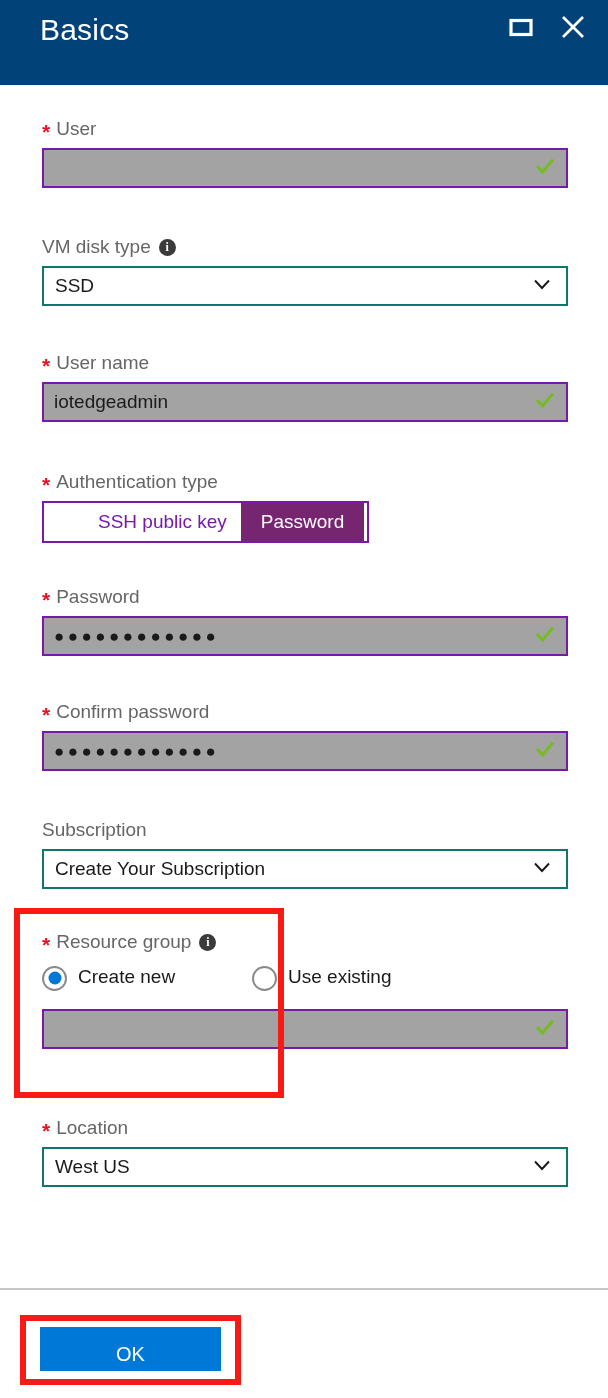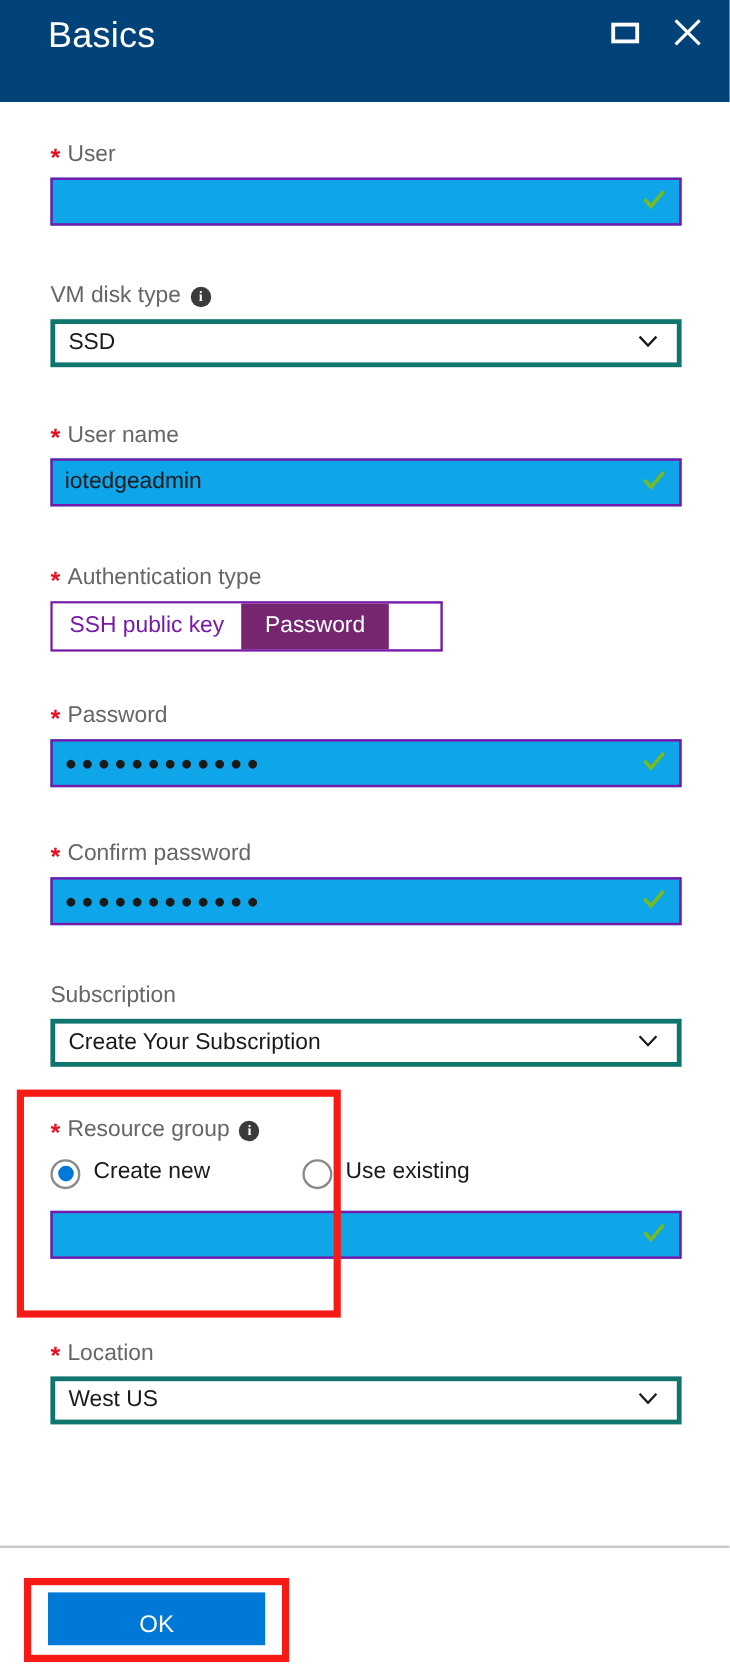--- a/index.html
+++ b/index.html
@@ -107,21 +107,21 @@
     flex: 0 0 auto;
   }
 
   
   .input-box {
     position: relative;
     box-sizing: border-box;
     width: 526px;
     height: 40px;
     border: 2px solid #7719aa;
-    background: #0ea5e9;
+    background: #a3a3a3;
     display: flex;
     align-items: center;
   }
   .input-value {
     font-size: 19px;
     color: #1a1a1a;
     padding-left: 10px;
     flex: 1;
     white-space: nowrap;
     overflow: hidden;
@@ -138,21 +138,21 @@
     margin-right: 10px;
     flex: 0 0 auto;
   }
 
   
   .select-box {
     position: relative;
     box-sizing: border-box;
     width: 526px;
     height: 40px;
-    border: 4px solid #0f766e;
+    border: 2px solid #0f766e;
     background: #ffffff;
     display: flex;
     align-items: center;
   }
   .select-value {
     font-size: 19px;
     color: #1a1a1a;
     padding-left: 11px;
     flex: 1;
     white-space: nowrap;
@@ -165,20 +165,21 @@
     flex: 0 0 auto;
   }
 
   
   .toggle-group {
     display: flex;
     box-sizing: border-box;
     border: 2px solid #7719aa;
     width: 327px;
     height: 42px;
+    padding-left: 40px;
   }
   .toggle-opt {
     display: flex;
     align-items: center;
     justify-content: center;
     font-size: 19px;
     box-sizing: border-box;
     height: 100%;
   }
   .toggle-opt.off {

